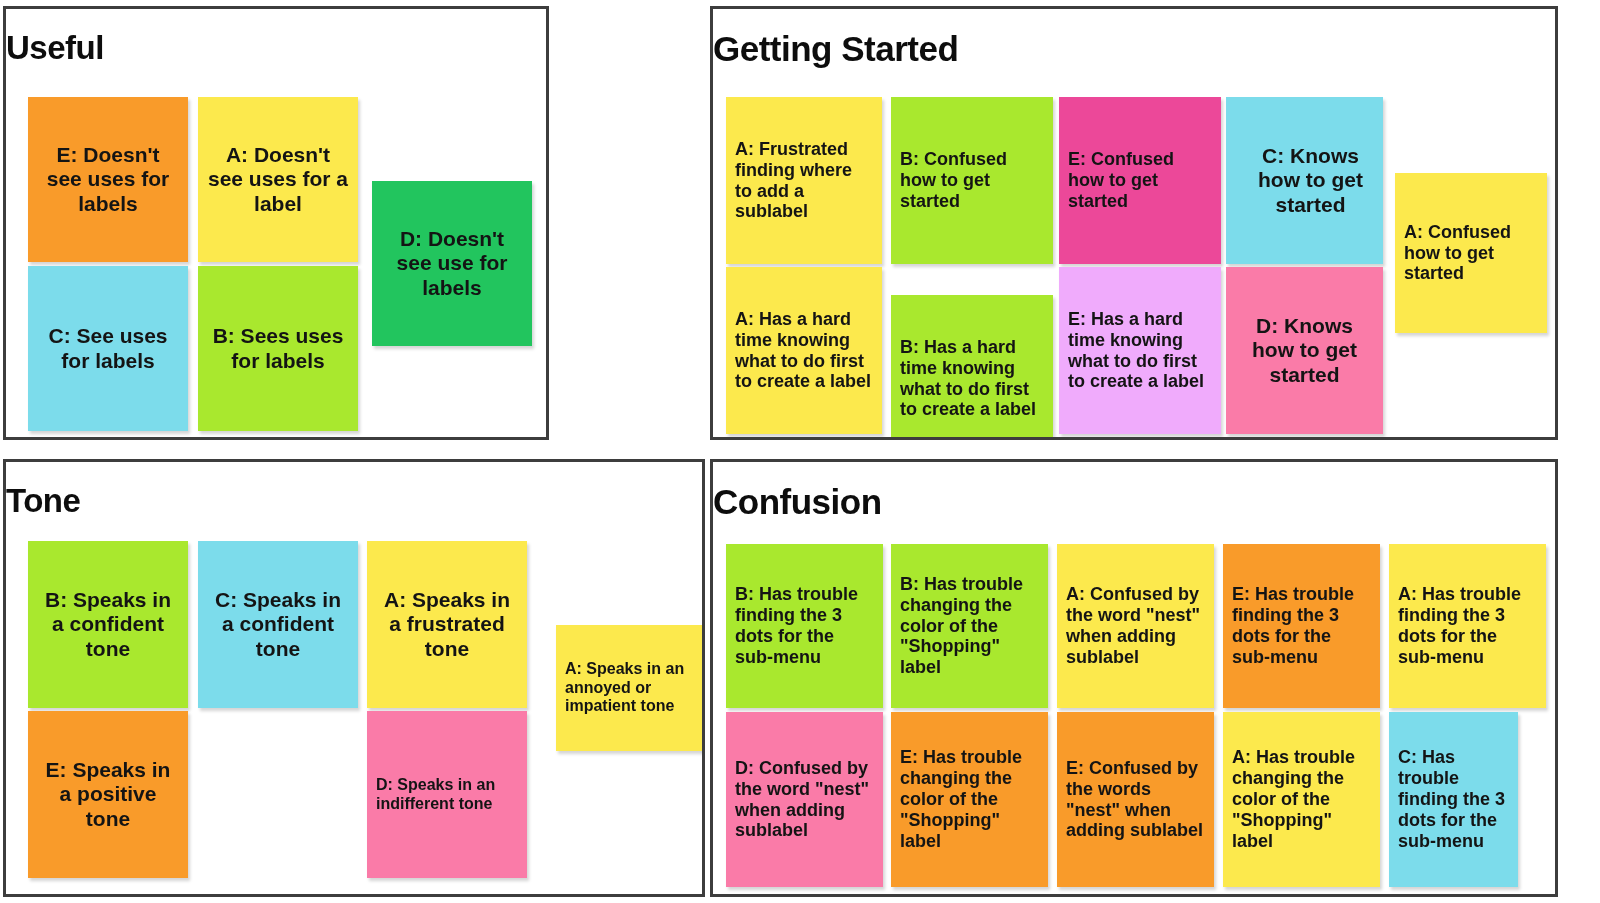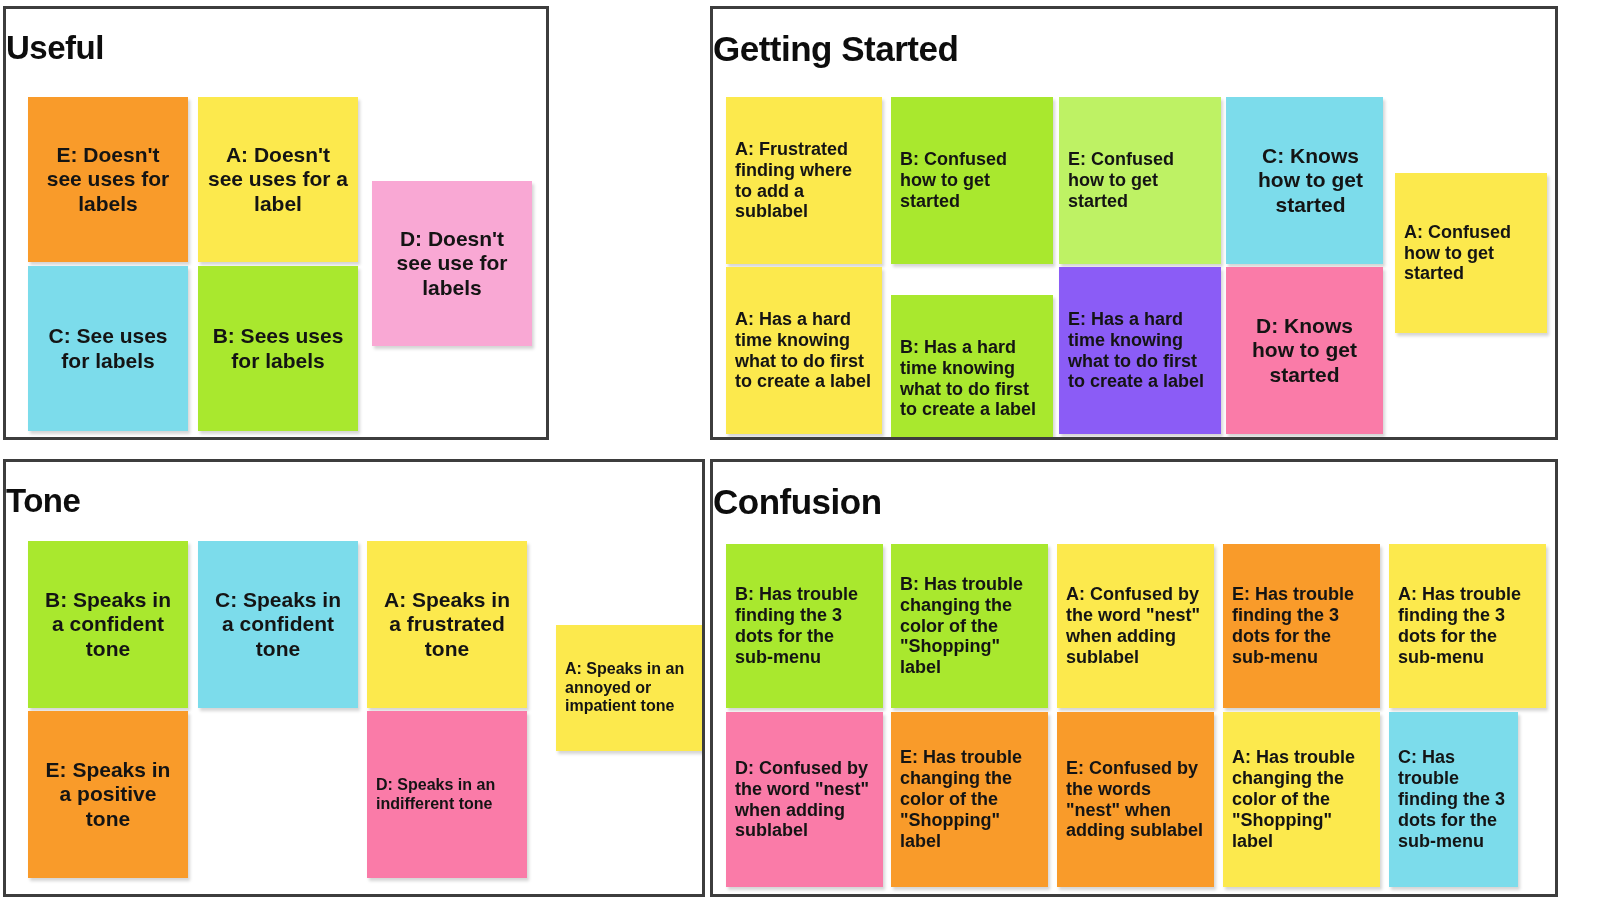--- a/index.html
+++ b/index.html
@@ -87,21 +87,21 @@
     <div class="panel-title">Useful</div>
 
     <div class="note t-lg center" id="n-useful-n1" style="left: 22px; top: 88px; width: 160px; height: 165px; background-color: rgb(249, 155, 42);">
       <span class="note-text">E: Doesn't see uses for labels</span>
     </div>
 
     <div class="note t-lg center" id="n-useful-n2" style="left: 192px; top: 88px; width: 160px; height: 165px; background-color: rgb(252, 233, 77);">
       <span class="note-text">A: Doesn't see uses for a label</span>
     </div>
 
-    <div class="note t-lg center" id="n-useful-n3" style="left: 366px; top: 172px; width: 160px; height: 165px; background-color: #f9a8d4;">
+    <div class="note t-lg center" id="n-useful-n3" style="left: 366px; top: 172px; width: 160px; height: 165px; background-color: #22c55e;">
       <span class="note-text">D: Doesn't see use for labels</span>
     </div>
 
     <div class="note t-lg center" id="n-useful-n4" style="left: 22px; top: 257px; width: 160px; height: 165px; background-color: rgb(124, 220, 235);">
       <span class="note-text">C: See uses for labels</span>
     </div>
 
     <div class="note t-lg center" id="n-useful-n5" style="left: 192px; top: 257px; width: 160px; height: 165px; background-color: rgb(169, 232, 46);">
       <span class="note-text">B: Sees uses for labels</span>
     </div>
@@ -111,41 +111,41 @@
     <div class="panel-title">Getting Started</div>
 
     <div class="note t-md left" id="n-gs-n1" style="left: 13px; top: 88px; width: 156px; height: 167px; background-color: rgb(252, 233, 77);">
       <span class="note-text">A: Frustrated finding where to add a sublabel</span>
     </div>
 
     <div class="note t-md left" id="n-gs-n2" style="left: 178px; top: 88px; width: 162px; height: 167px; background-color: rgb(169, 232, 46);">
       <span class="note-text">B: Confused how to get started</span>
     </div>
 
-    <div class="note t-md left" id="n-gs-n3" style="left: 346px; top: 88px; width: 162px; height: 167px; background-color: #bef264;">
+    <div class="note t-md left" id="n-gs-n3" style="left: 346px; top: 88px; width: 162px; height: 167px; background-color: #ec4899;">
       <span class="note-text">E: Confused how to get started</span>
     </div>
 
     <div class="note t-lg center" id="n-gs-n4" style="left: 513px; top: 88px; width: 157px; height: 167px; background-color: rgb(124, 220, 235); padding-left: 12px;">
       <span class="note-text">C: Knows how to get started</span>
     </div>
 
     <div class="note t-md left" id="n-gs-n5" style="left: 682px; top: 164px; width: 152px; height: 160px; background-color: rgb(252, 233, 77);">
       <span class="note-text">A: Confused how to get started</span>
     </div>
 
     <div class="note t-md left" id="n-gs-n6" style="left: 13px; top: 258px; width: 156px; height: 167px; background-color: rgb(252, 233, 77);">
       <span class="note-text">A: Has a hard time knowing what to do first to create a label</span>
     </div>
 
     <div class="note t-md left" id="n-gs-n7" style="left: 178px; top: 258px; width: 162px; height: 167px; background-color: rgb(169, 232, 46); margin-top: 28px;">
       <span class="note-text">B: Has a hard time knowing what to do first to create a label</span>
     </div>
 
-    <div class="note t-md left" id="n-gs-n8" style="left: 346px; top: 258px; width: 162px; height: 167px; background-color: #8b5cf6;">
+    <div class="note t-md left" id="n-gs-n8" style="left: 346px; top: 258px; width: 162px; height: 167px; background-color: #f0abfc;">
       <span class="note-text">E: Has a hard time knowing what to do first to create a label</span>
     </div>
 
     <div class="note t-lg center" id="n-gs-n9" style="left: 513px; top: 258px; width: 157px; height: 167px; background-color: rgb(250, 123, 168);">
       <span class="note-text">D: Knows how to get started</span>
     </div>
   </section>
 
   <section class="panel" id="panel-tone">
     <div class="panel-title">Tone</div>

